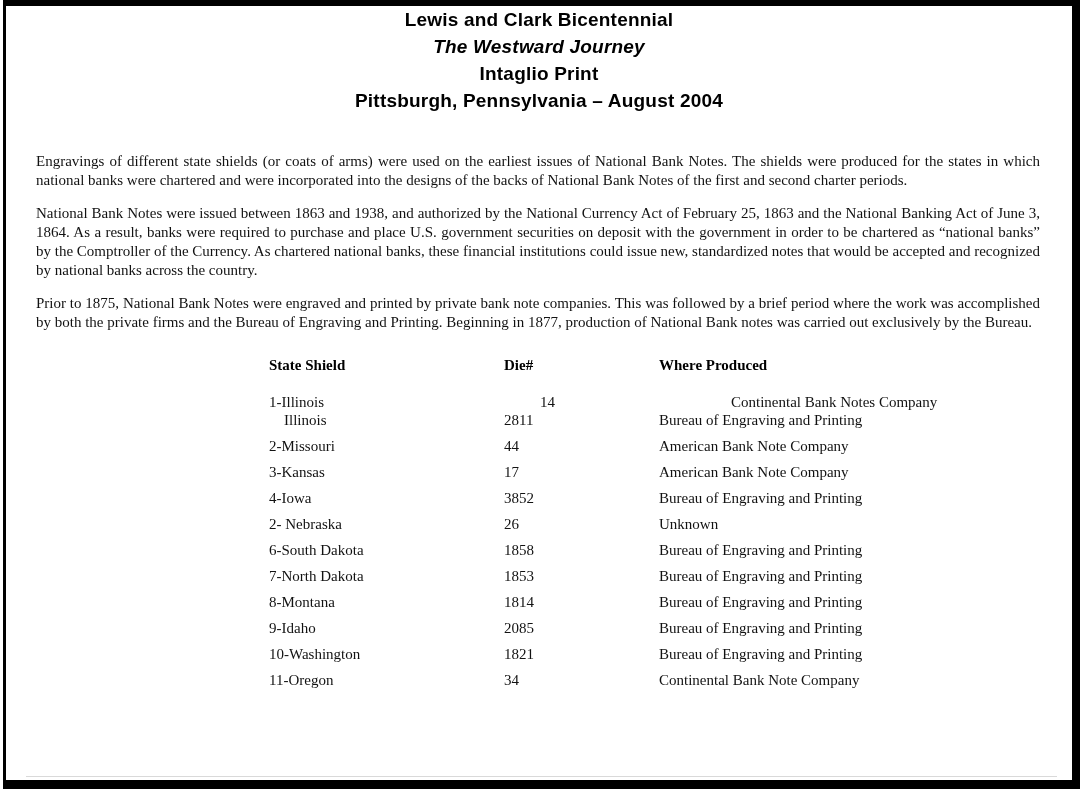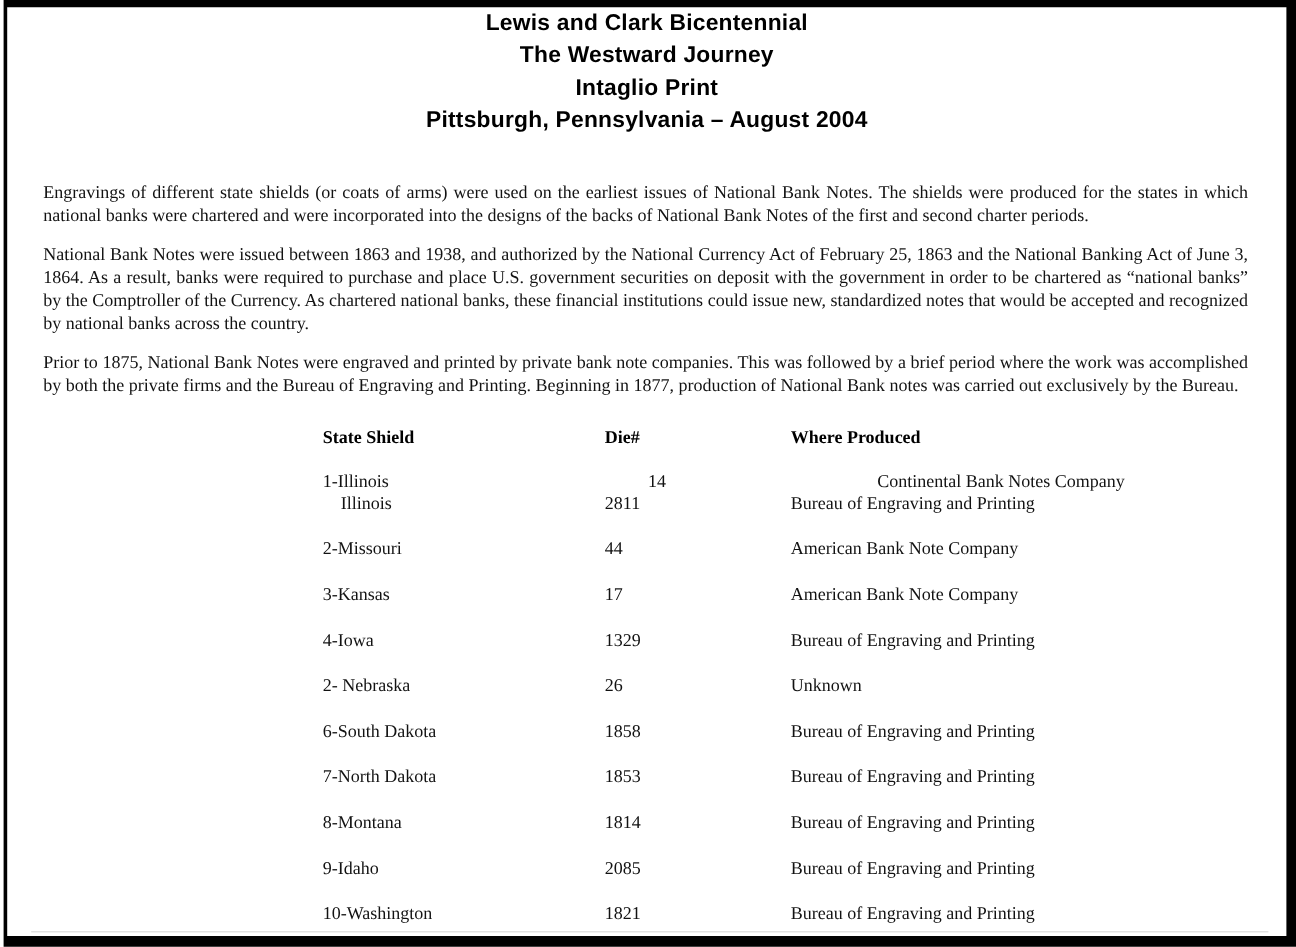--- a/index.html
+++ b/index.html
@@ -20,21 +20,21 @@
   }
   .doc-header {
     text-align: center;
     font-family: "Liberation Sans", sans-serif;
     font-weight: bold;
     font-size: 19px;
     line-height: 27px;
     color: #000000;
     letter-spacing: 0.2px;
   }
-  .doc-header .subtitle { }
+  .doc-header .subtitle { font-style: italic; }
   .paragraphs {
     margin: 38px 32px 0 30px;
   }
   .paragraphs p {
     margin: 0 0 13px 0;
     text-align: justify;
     font-size: 15px;
     line-height: 19.3px;
     color: #121212;
     font-family: Liberation Serif, serif;
@@ -47,21 +47,21 @@
   .t-row {
     display: grid;
     grid-template-columns: 235px 155px 1fr;
     line-height: 19px;
   }
   .t-head {
     font-weight: bold;
     color: #000000;
     margin-bottom: 18px;
   }
-  #table-rows .t-row { margin-top: 19px; }
+  #table-rows .t-row { margin-top: 7px; }
   #table-rows .t-row:first-child { margin-top: 0; gap: 36px; }
   #table-rows .t-row.sub { margin-top: -1px; }
   #table-rows .t-row.sub .col-state { padding-left: 15px; }
   .scan-line {
     position: absolute;
     left: 20px; right: 15px; bottom: 3px;
     height: 1px;
     background: #d9d9d9;
   }
 </style>
@@ -105,21 +105,21 @@
     <span class="col-die">44</span>
     <span class="col-produced">American Bank Note Company</span>
   </div>
         <div class="t-row">
     <span class="col-state">3-Kansas</span>
     <span class="col-die">17</span>
     <span class="col-produced">American Bank Note Company</span>
   </div>
         <div class="t-row">
     <span class="col-state">4-Iowa</span>
-    <span class="col-die">1329</span>
+    <span class="col-die">3852</span>
     <span class="col-produced">Bureau of Engraving and Printing</span>
   </div>
         <div class="t-row">
     <span class="col-state">2- Nebraska</span>
     <span class="col-die">26</span>
     <span class="col-produced">Unknown</span>
   </div>
         <div class="t-row">
     <span class="col-state">6-South Dakota</span>
     <span class="col-die">1858</span>

